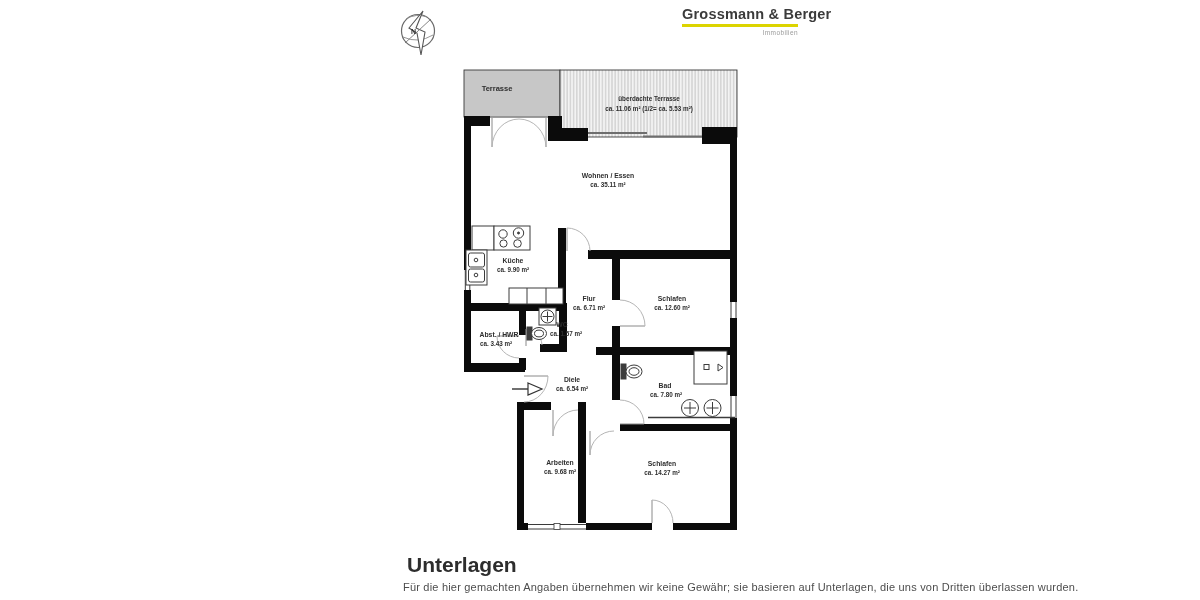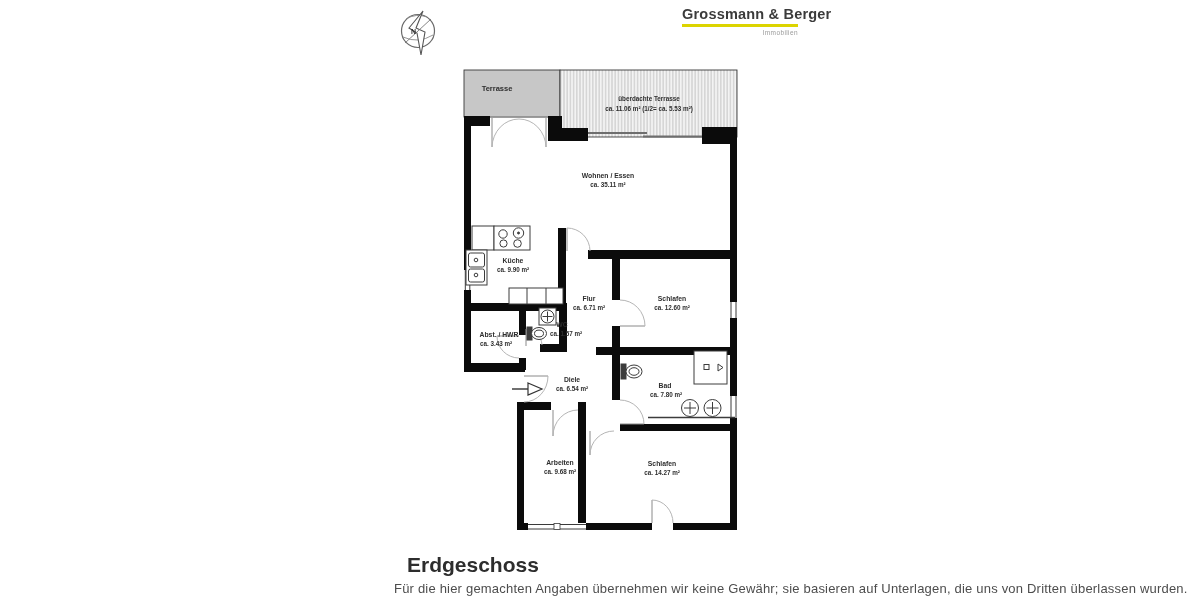--- a/index.html
+++ b/index.html
@@ -6,21 +6,21 @@
   .page{position:relative;width:1200px;height:600px;background:#fff;overflow:hidden;
         font-family:"Liberation Sans",sans-serif;}
   .abs{position:absolute;}
   
   .logo{left:682px;top:6px;width:116px;text-align:left;}
   .logo .name{font-size:14.5px;font-weight:700;color:#3b3b3b;letter-spacing:.2px;white-space:nowrap;}
   .logo .rule{height:2.5px;background:#dcd400;margin-top:2px;}
   .logo .tagline{font-size:6.5px;color:#9a9a9a;text-align:right;margin-top:2px;letter-spacing:.4px;}
   
   .floor-title{left:407px;top:553px;font-size:21px;font-weight:700;color:#2d2d2d;}
-  .floor-disclaimer{left:394px;top:581px;font-size:13px;color:#4d4d4d;letter-spacing:.2px;}
+  .floor-disclaimer{left:403px;top:581px;font-size:11px;color:#4d4d4d;letter-spacing:.2px;}
   svg text{font-family:"Liberation Sans",sans-serif;font-weight:700;fill:#2e2e2e;}
   .lbl{font-size:6.8px;}
   .lbl-sm{font-size:6.3px;}
   .lbl-terr{font-size:7.5px;}
 </style>
 </head>
 <body>
 
 <div class="page">
 
@@ -242,16 +242,16 @@
       <text class="lbl-sm" x="572" y="391">ca. 6.54 m²</text>
       <text class="lbl" x="665" y="388">Bad</text>
       <text class="lbl-sm" x="666" y="397">ca. 7.80 m²</text>
       <text class="lbl" x="560" y="465">Arbeiten</text>
       <text class="lbl-sm" x="560" y="474">ca. 9.68 m²</text>
       <text class="lbl" x="662" y="466">Schlafen</text>
       <text class="lbl-sm" x="662" y="475">ca. 14.27 m²</text>
     </g>
   </svg>
 
-  <div class="abs floor-title">Erdgeschoss</div>
+  <div class="abs floor-title">Unterlagen</div>
   <div class="abs floor-disclaimer">Für die hier gemachten Angaben übernehmen wir keine Gewähr; sie basieren auf Unterlagen, die uns von Dritten überlassen wurden.</div>
 
 </div>
 
 </body></html>

